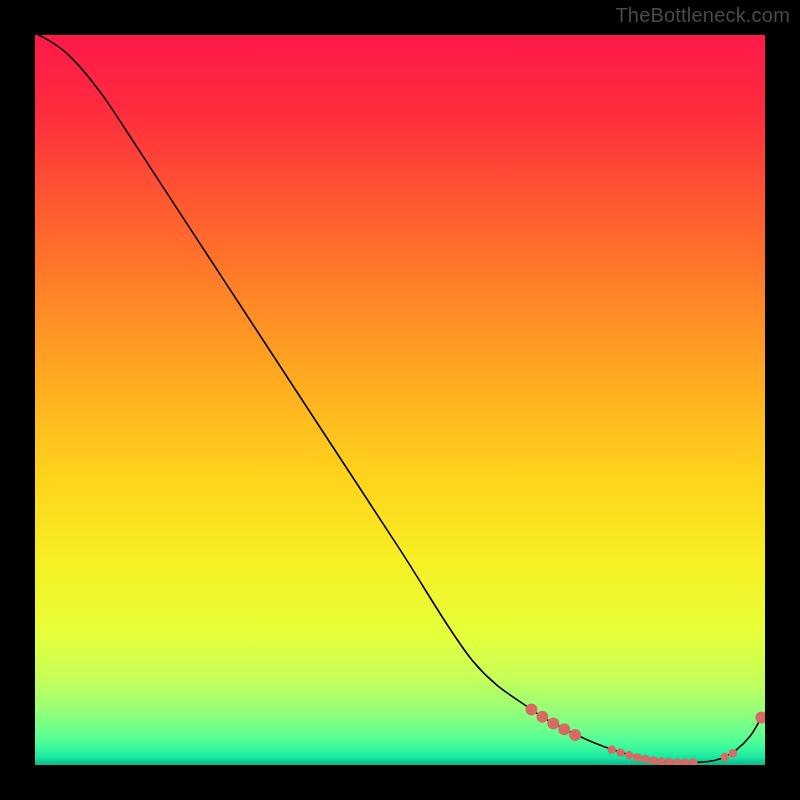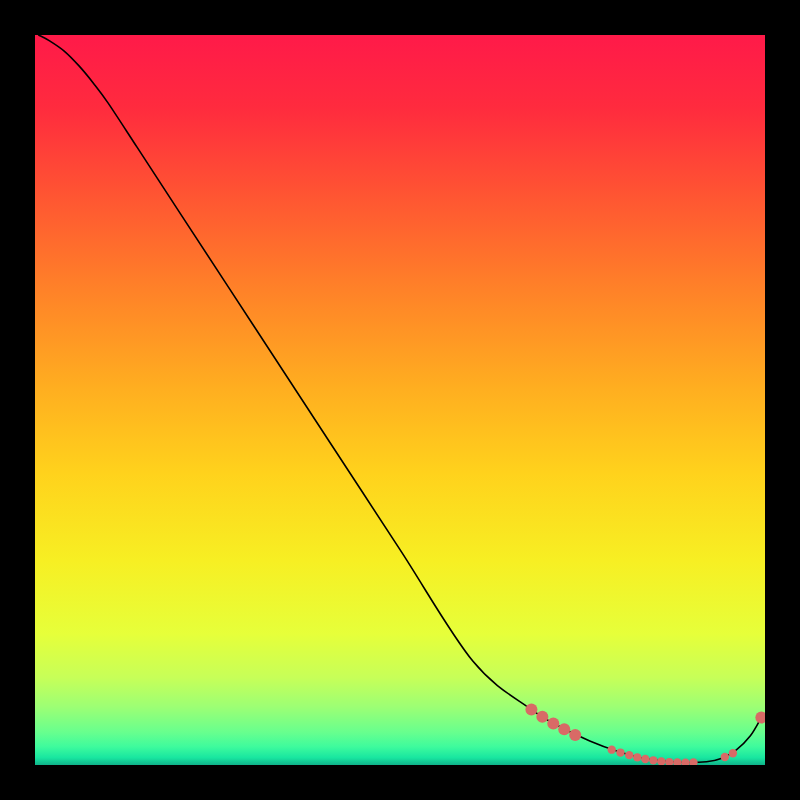--- a/index.html
+++ b/index.html
@@ -36,20 +36,21 @@
     height: 730px;
   }
   .plot svg {
     display: block;
   }
 </style>
 </head>
 <body>
 <div class="frame">
 
+  <div class="attribution">TheBottleneck.com</div>
 
   <div class="plot">
     <svg id="chart-svg" width="730" height="730" viewBox="0 0 730 730">
         <defs>
           <linearGradient id="bg-grad" x1="0" y1="0" x2="0" y2="1">
             <stop offset="0%" stop-color="#ff1a49"></stop>
             <stop offset="10%" stop-color="#ff2b3e"></stop>
             <stop offset="22%" stop-color="#ff5532"></stop>
             <stop offset="35%" stop-color="#ff8228"></stop>
             <stop offset="48%" stop-color="#ffad20"></stop>

